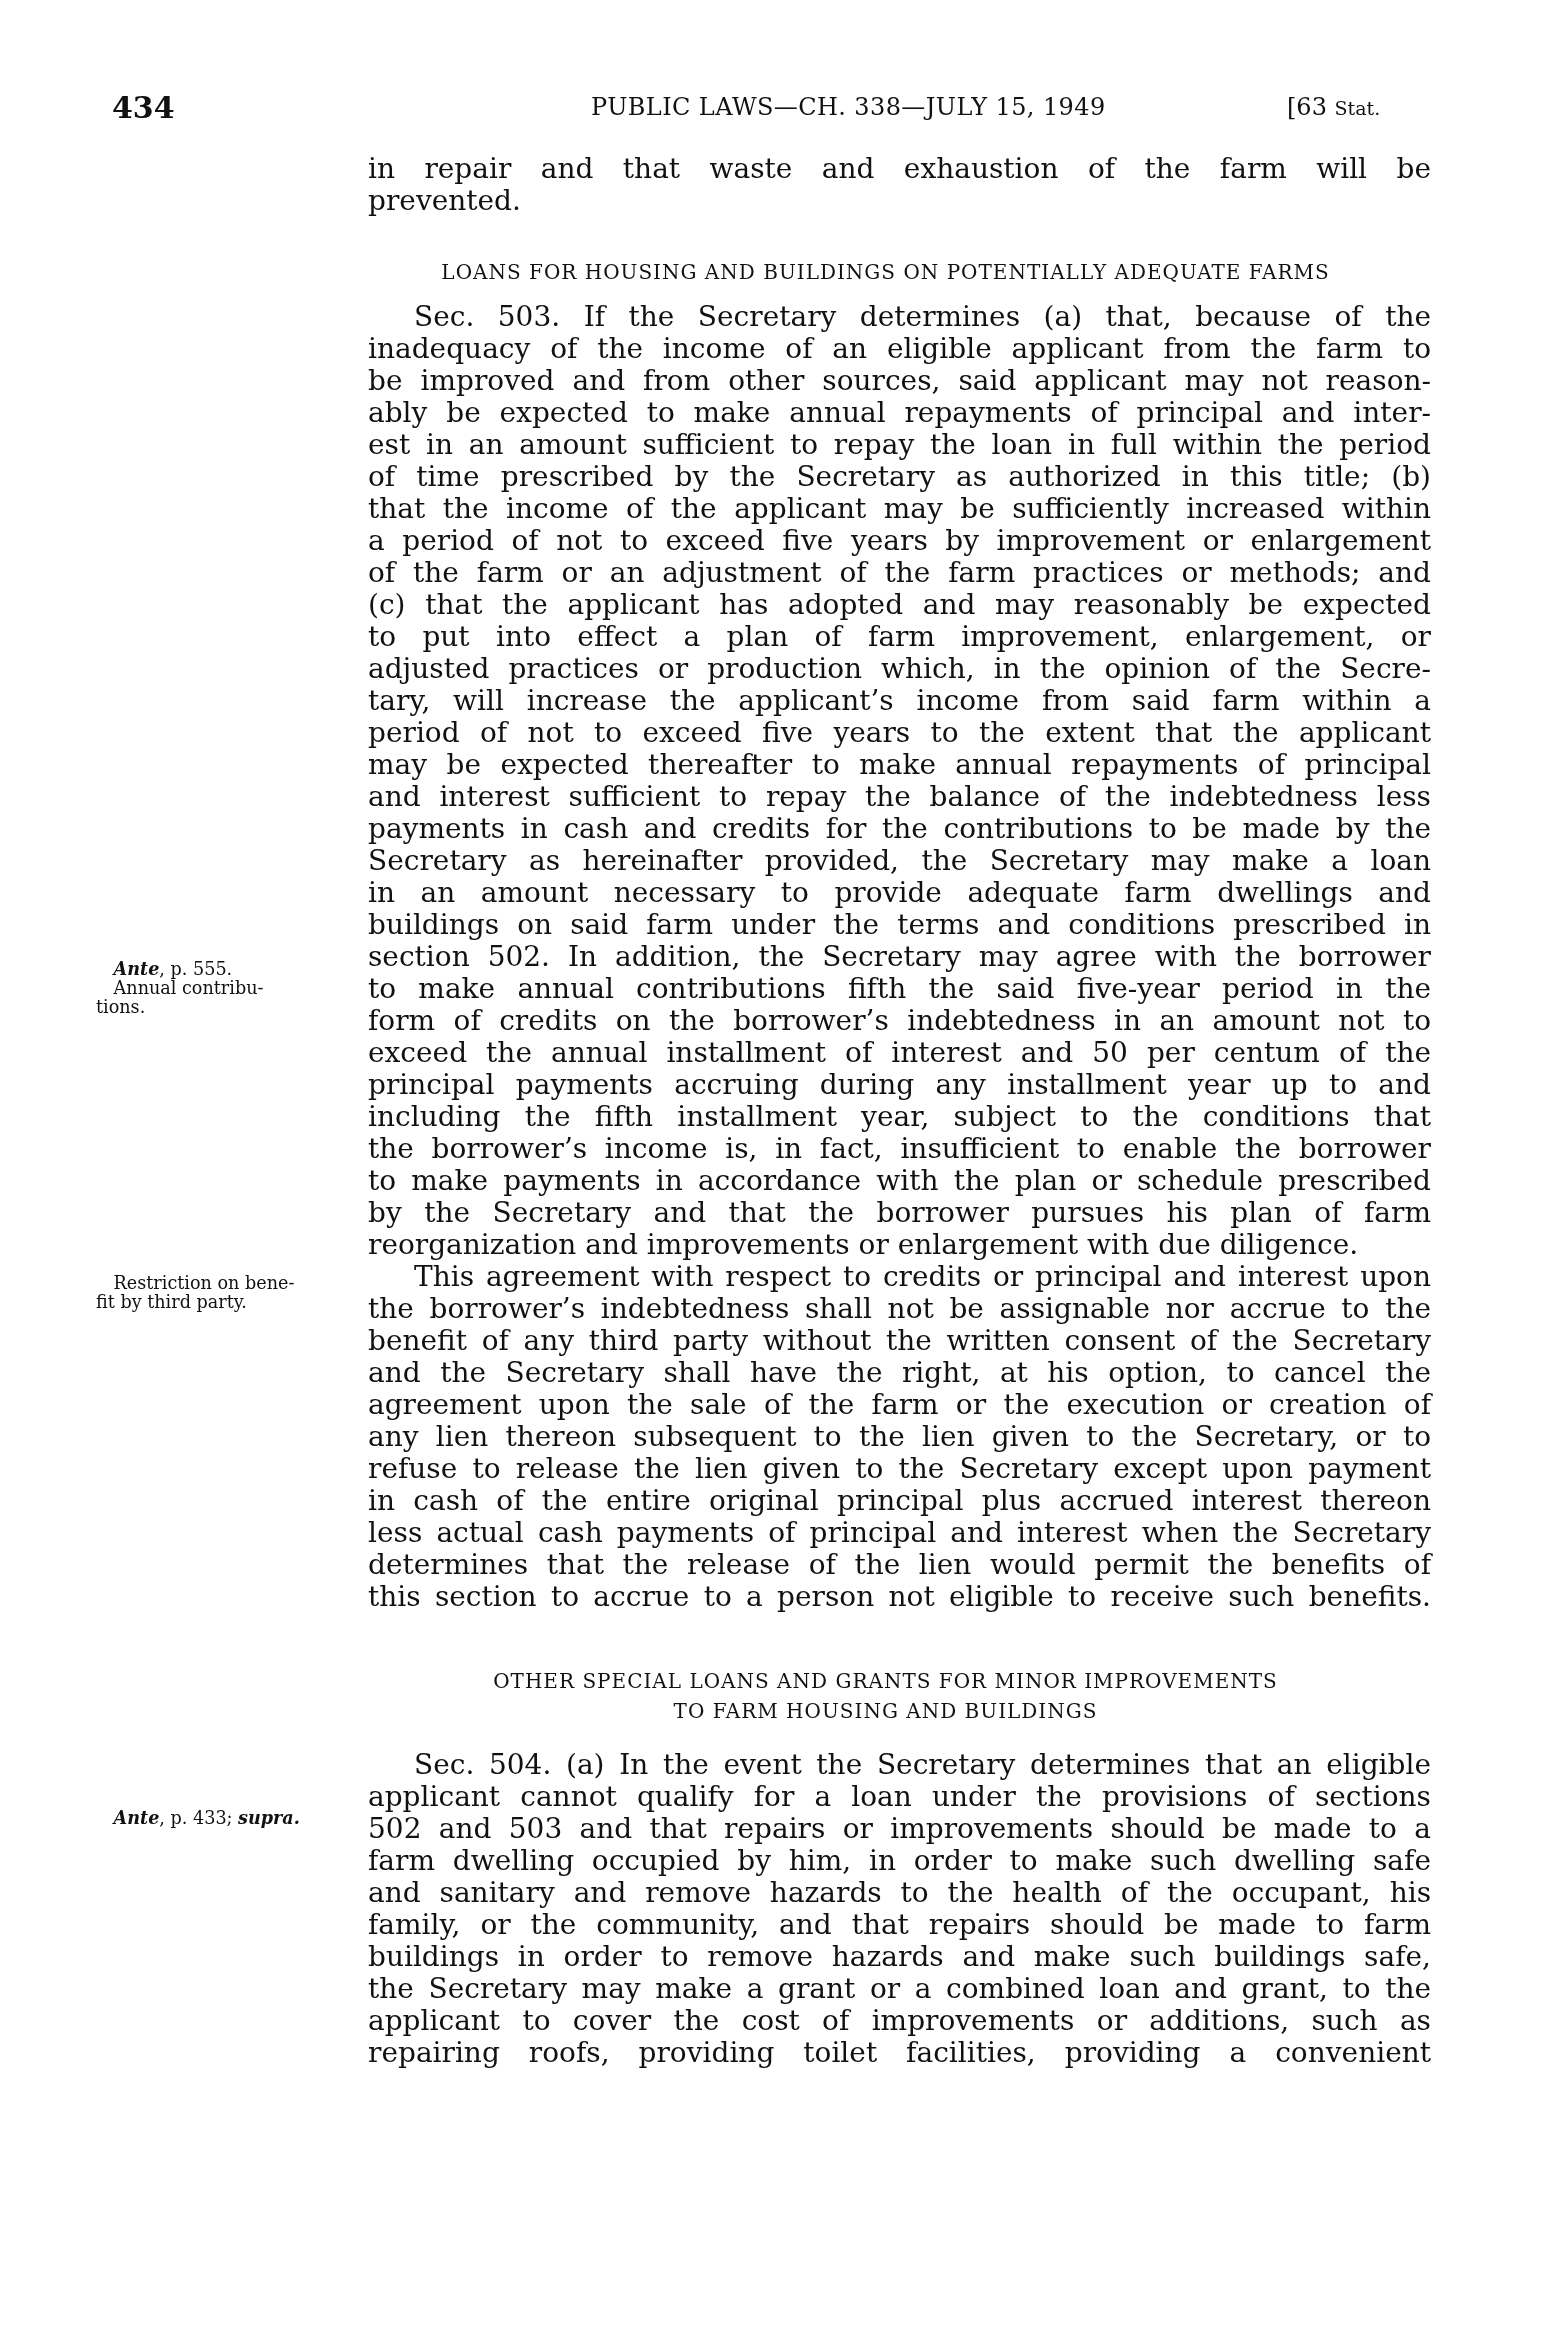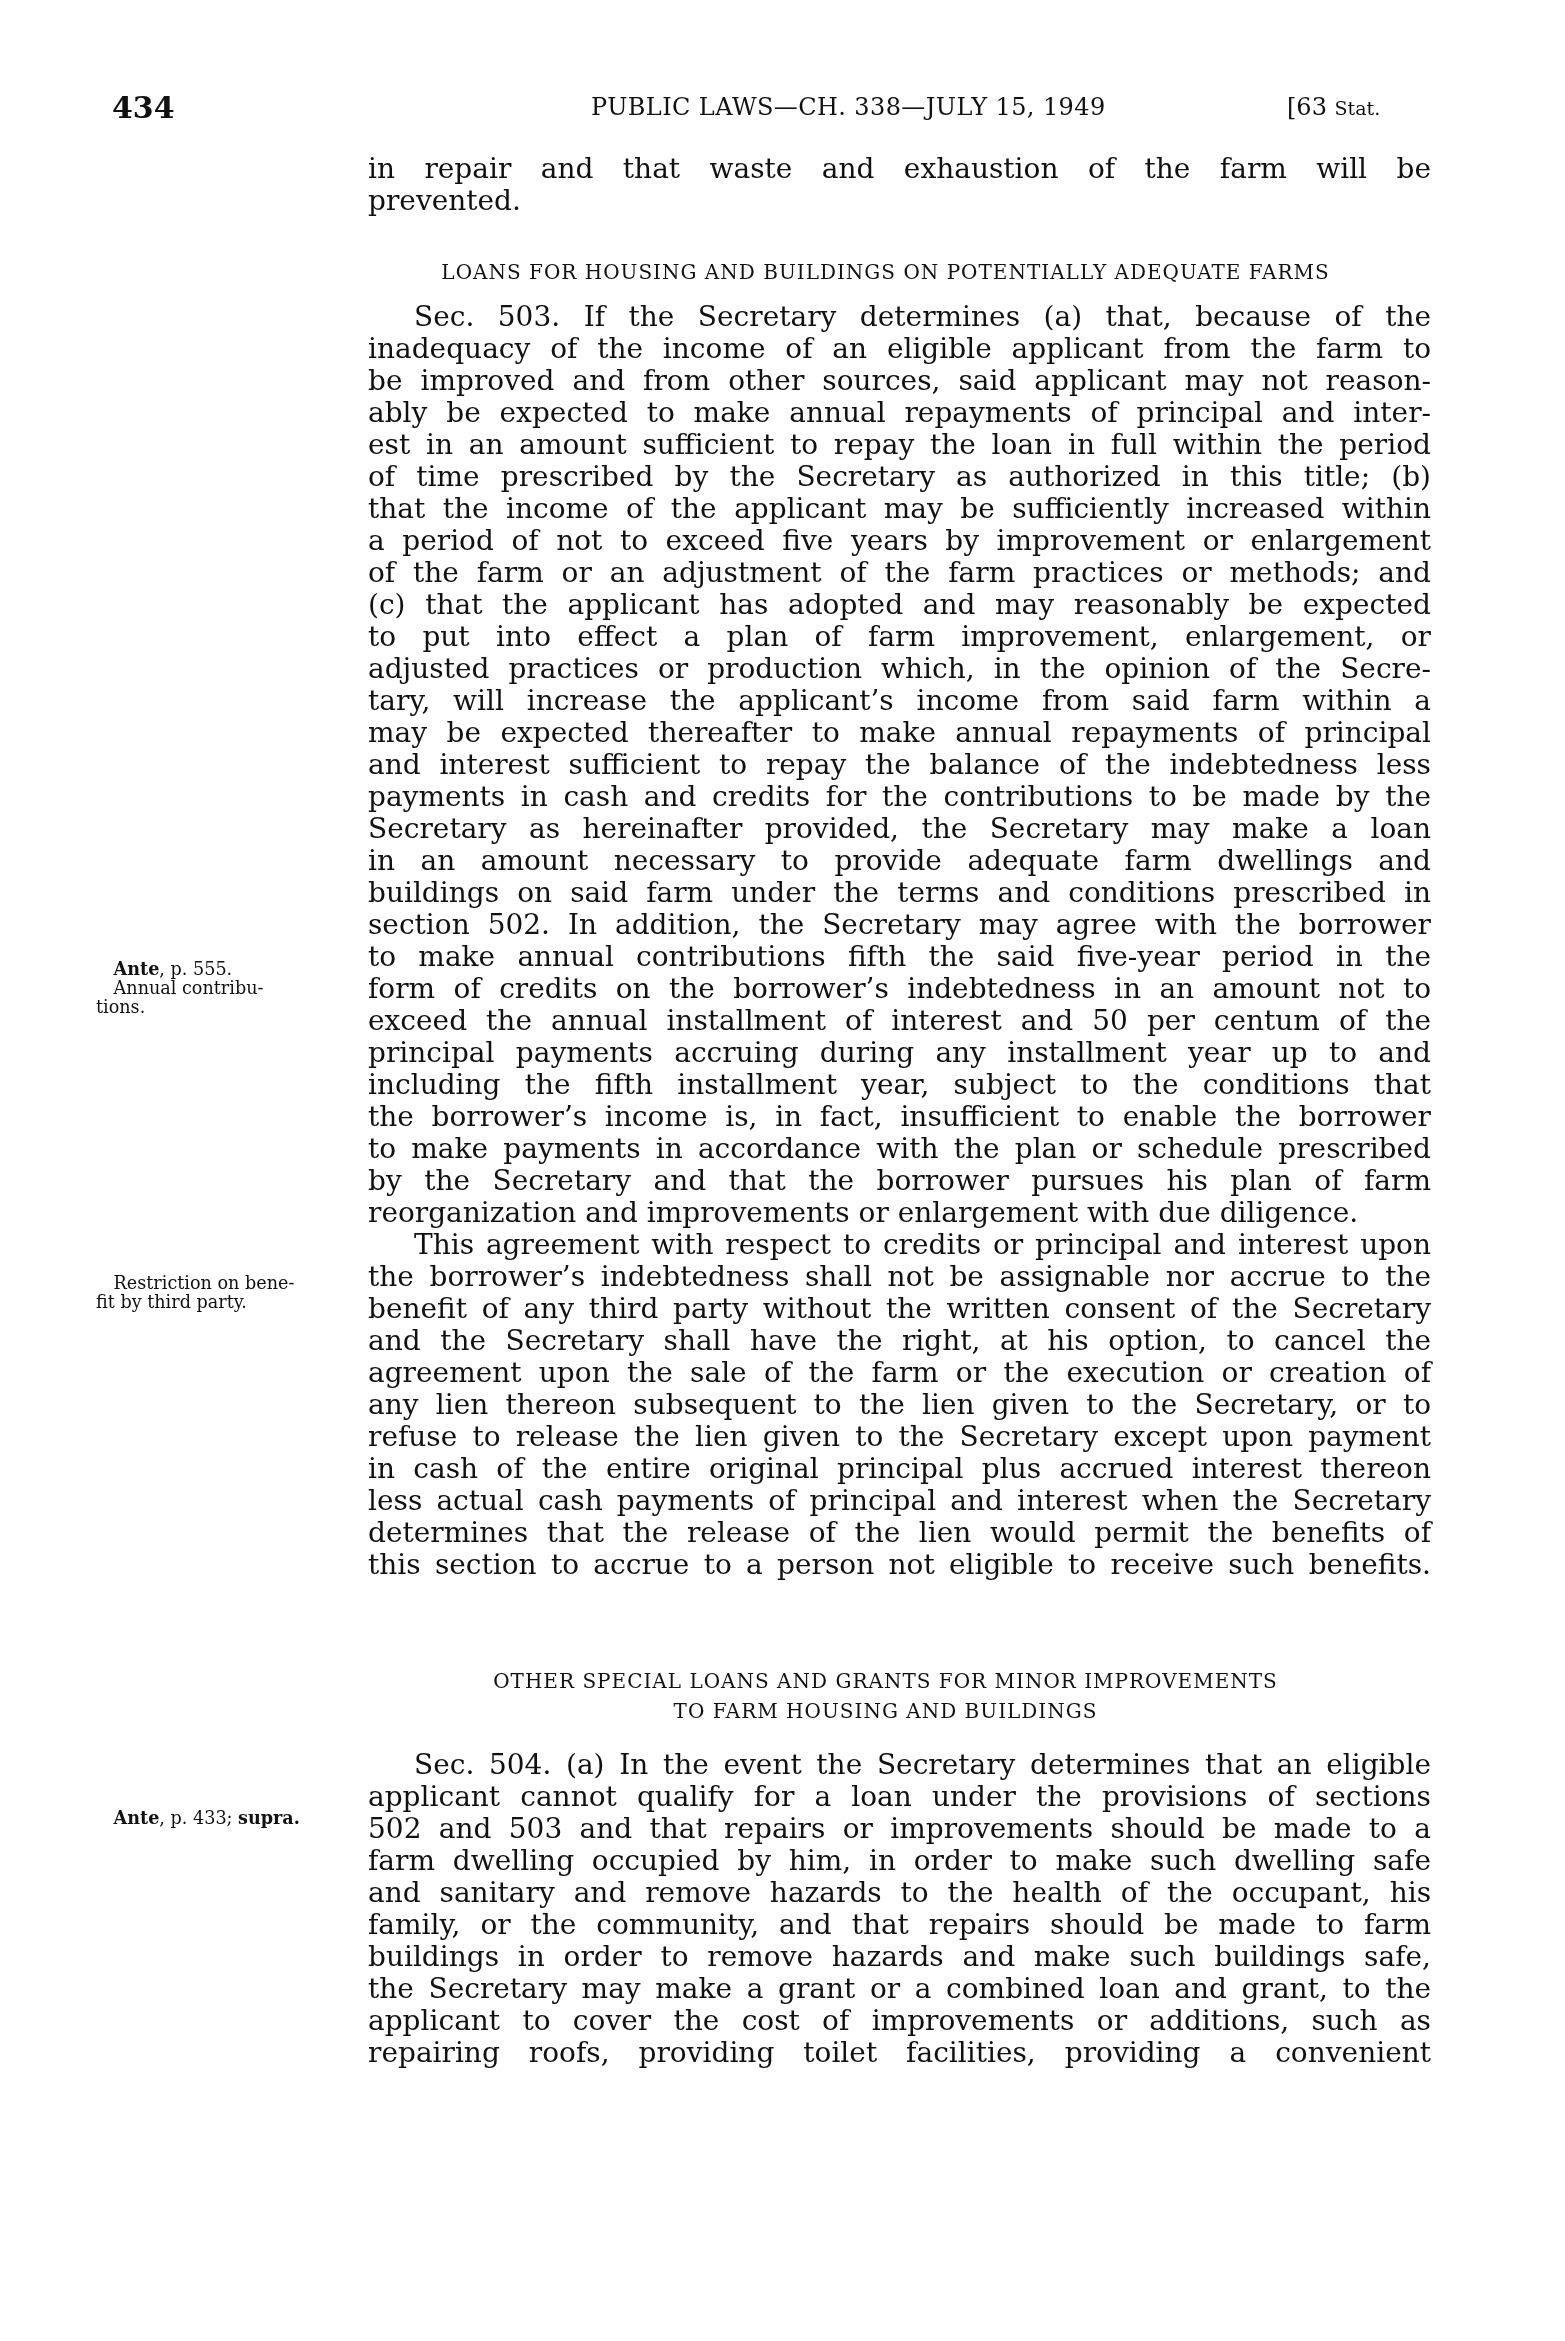--- a/index.html
+++ b/index.html
@@ -8,21 +8,21 @@
   .running-head { position:absolute; left:591px; top:93px; font-size:24px; letter-spacing:0.4px; }
   .stat-ref { position:absolute; left:1287px; top:93px; font-size:24px; }
   .stat-ref .sc { font-size:19px; }
   .col { position:absolute; left:354px; width:1063px;margin-left:14px; }
   .line { display:block; height:32px; line-height:32px; font-size:28px; text-align:justify; text-align-last:justify; white-space:nowrap; overflow:visible; }
   .line.last { text-align-last:left; }
   .indent { padding-left:46px; }
   .heading { position:absolute; left:354px; width:1063px; text-align:center; font-size:20px; letter-spacing:1px; }
   .sc-lead { font-size:28px; }
   .margin-note { position:absolute; left:96px; width:240px; font-size:17.6px; line-height:19px; }
-  .margin-note .ital { font-weight:bold;text-align:center; }
+  .margin-note .ital { font-style:italic; font-weight:bold;text-align:center; }
   .margin-note .mn-indent { padding-left:17.6px; }
 </style>
 </head>
 <body>
 
 <div class="page-num">434</div>
 <div class="running-head">PUBLIC LAWS—CH. 338—JULY 15, 1949</div>
 <div class="stat-ref"><span>[63 </span><span class="sc">Stat.</span></div>
 
 <div class="col" style="top:153px;">
@@ -39,20 +39,21 @@
   <span class="line">ably be expected to make annual repayments of principal and inter-</span>
   <span class="line">est in an amount sufficient to repay the loan in full within the period</span>
   <span class="line">of time prescribed by the Secretary as authorized in this title; (b)</span>
   <span class="line">that the income of the applicant may be sufficiently increased within</span>
   <span class="line">a period of not to exceed five years by improvement or enlargement</span>
   <span class="line">of the farm or an adjustment of the farm practices or methods; and</span>
   <span class="line">(c) that the applicant has adopted and may reasonably be expected</span>
   <span class="line">to put into effect a plan of farm improvement, enlargement, or</span>
   <span class="line">adjusted practices or production which, in the opinion of the Secre-</span>
   <span class="line">tary, will increase the applicant’s income from said farm within a</span>
+  <span class="line">period of not to exceed five years to the extent that the applicant</span>
   <span class="line">may be expected thereafter to make annual repayments of principal</span>
   <span class="line">and interest sufficient to repay the balance of the indebtedness less</span>
   <span class="line">payments in cash and credits for the contributions to be made by the</span>
   <span class="line">Secretary as hereinafter provided, the Secretary may make a loan</span>
   <span class="line">in an amount necessary to provide adequate farm dwellings and</span>
   <span class="line">buildings on said farm under the terms and conditions prescribed in</span>
   <span class="line">section 502. In addition, the Secretary may agree with the borrower</span>
   <span class="line">to make annual contributions fifth the said five-year period in the</span>
   <span class="line">form of credits on the borrower’s indebtedness in an amount not to</span>
   <span class="line">exceed the annual installment of interest and 50 per centum of the</span>

